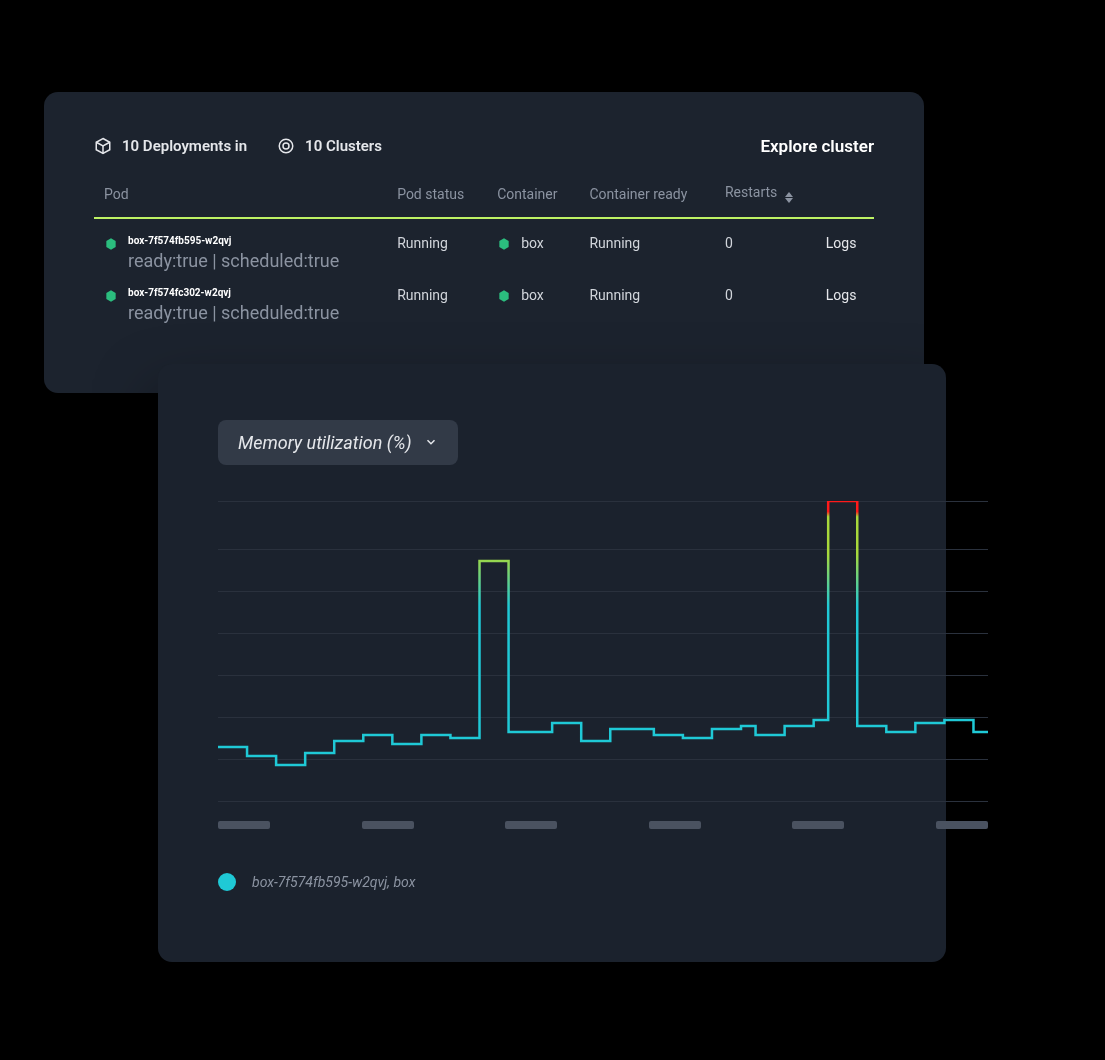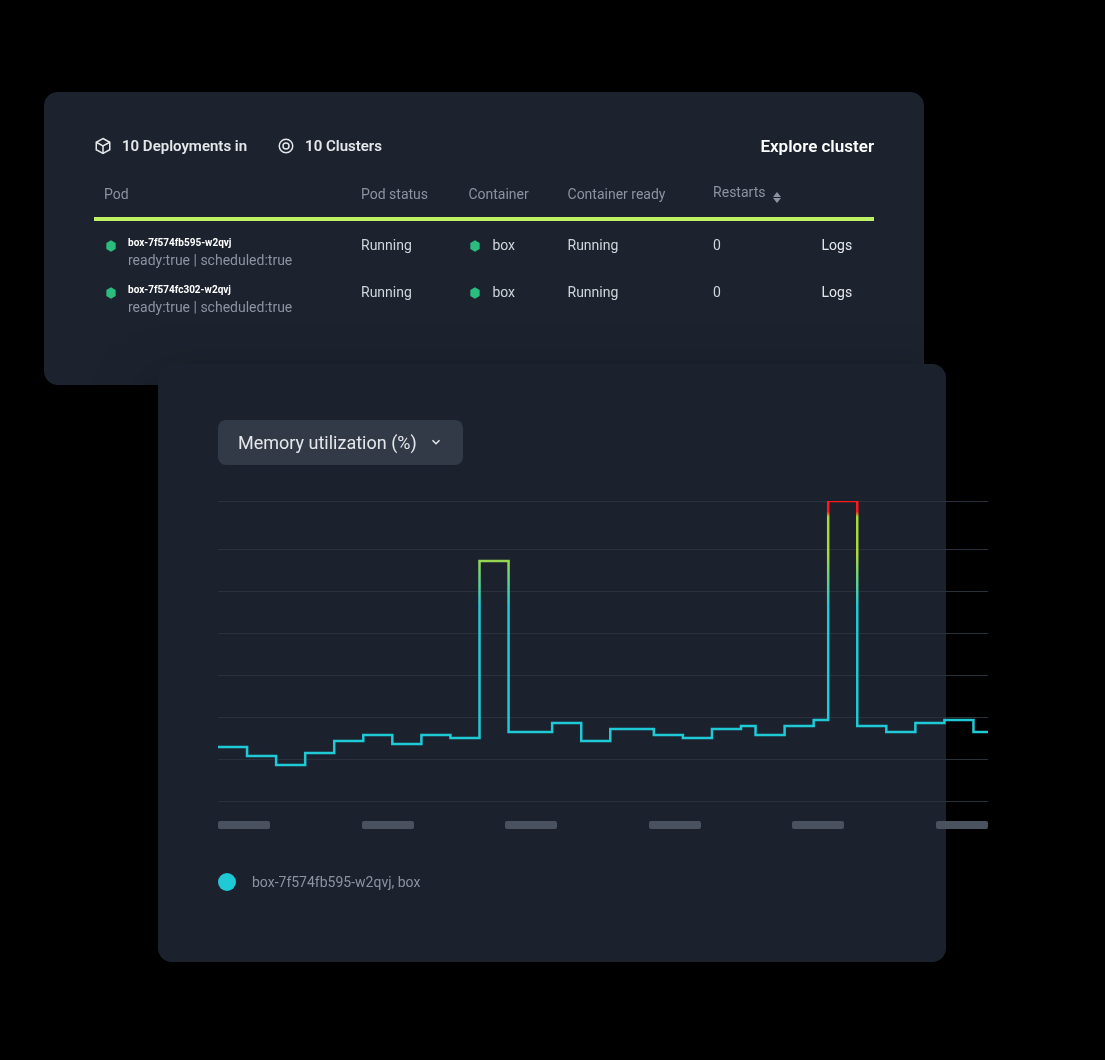--- a/index.html
+++ b/index.html
@@ -49,37 +49,37 @@
   table.pods {
     width: 100%;
     border-collapse: collapse;
   }
   table.pods th {
     text-align: left;
     font-weight: 400;
     font-size: 14px;
     color: #8b93a1;
     padding: 0 10px 14px 10px;
-    border-bottom: 4px solid #bef264;
+    border-bottom: 2px solid #bef264;
   }
   table.pods td {
     padding: 16px 10px 0 10px;
     font-size: 14px;
     color: #d1d5db;
     vertical-align: top;
   }
   .pod-name {
     font-weight: 700;
     color: #fff;
     font-size: 10px;
   }
   .pod-sub {
     font-weight: 400;
     color: #8b93a1;
-    font-size: 14px;
+    font-size: 18px;
     margin-top: 4px;
   }
   .pod-cell { display:flex; gap:10px; align-items:flex-start; }
   .container-cell { display:flex; gap:10px; align-items:center; }
   .hex-dot {
     width: 14px; height: 14px;
     display:inline-block;
     margin-top:2px;
     flex-shrink:0;
   }
@@ -97,20 +97,21 @@
   .panel-front {
     position: absolute;
     left: 158px;
     top: 364px;
     width: 788px;
     height: 598px;
     background: #1b222d;
     border-radius: 14px;
     padding: 56px 60px 40px 60px;
     box-shadow: 0 30px 60px rgba(0,0,0,0.5);
+    font-style: italic;
   }
   .metric-select {
     display:inline-flex;
     align-items:center;
     gap:12px;
     background:#323a47;
     border-radius:8px;
     padding:12px 20px;
     font-size:18px;
     color:#e5e7eb;

